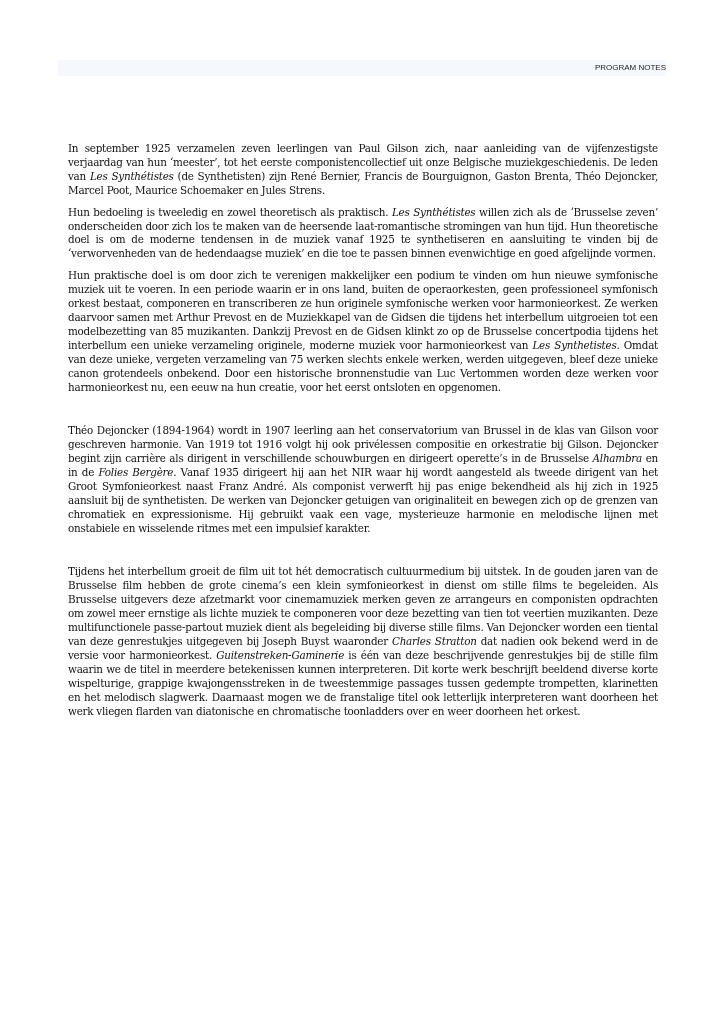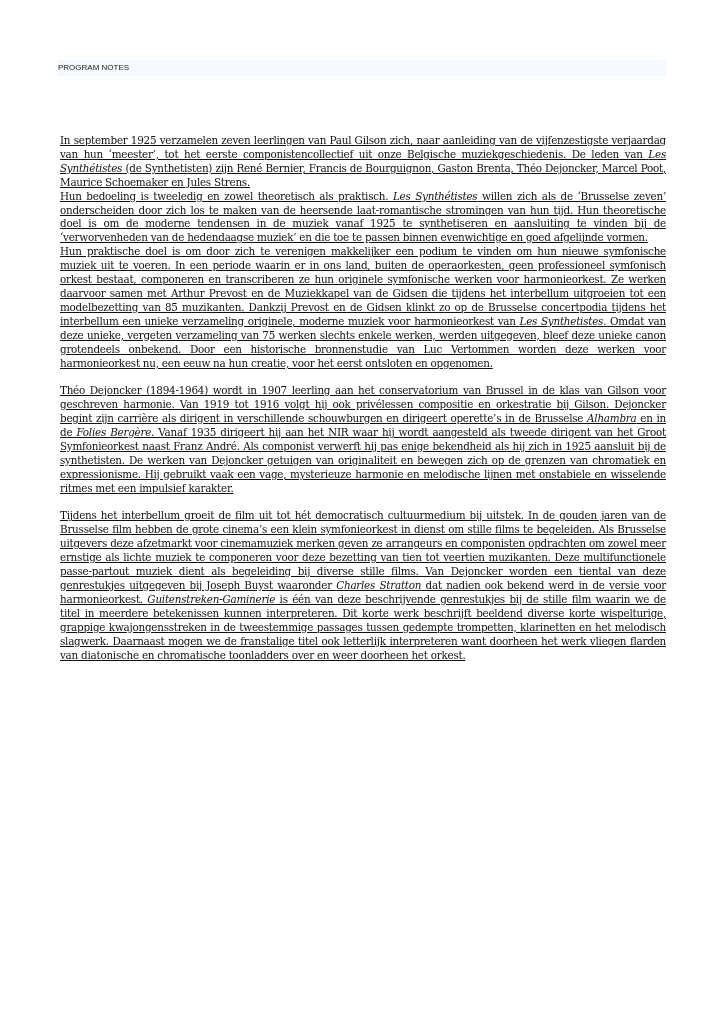--- a/index.html
+++ b/index.html
@@ -1,27 +1,27 @@
 <!DOCTYPE html>
 <html><head>
 <meta charset="utf-8">
 <style>
   html, body { margin:0; padding:0; background:#ffffff; }
   body { width:724px; height:1024px; position:relative; overflow:hidden; }
   .header-band {
     position:absolute; left:58px; top:60px; width:608px; height:16px;
-    background:#f5f8fc; text-align:left;
+    background:#f5f8fc; text-align:right;
     font-family:"Liberation Sans", sans-serif; font-size:8px; line-height:16px; color:#222;
   }
   .content {
     position:absolute; left:60px; top:134px; width:606px;
     font-family:"DejaVu Serif", serif; font-size:10.4px; line-height:13.9px; color:#111;
     text-align:justify; letter-spacing:-0.25px;
   }
-  .content p { margin:0;text-decoration:underline; }
+  .content p { margin:8px; }
   .gap { height:13.9px; }
   i { font-style:italic; }
 </style>
 </head>
 <body>
 
 <div class="header-band">
   <span>PROGRAM NOTES</span>
 </div>
 

